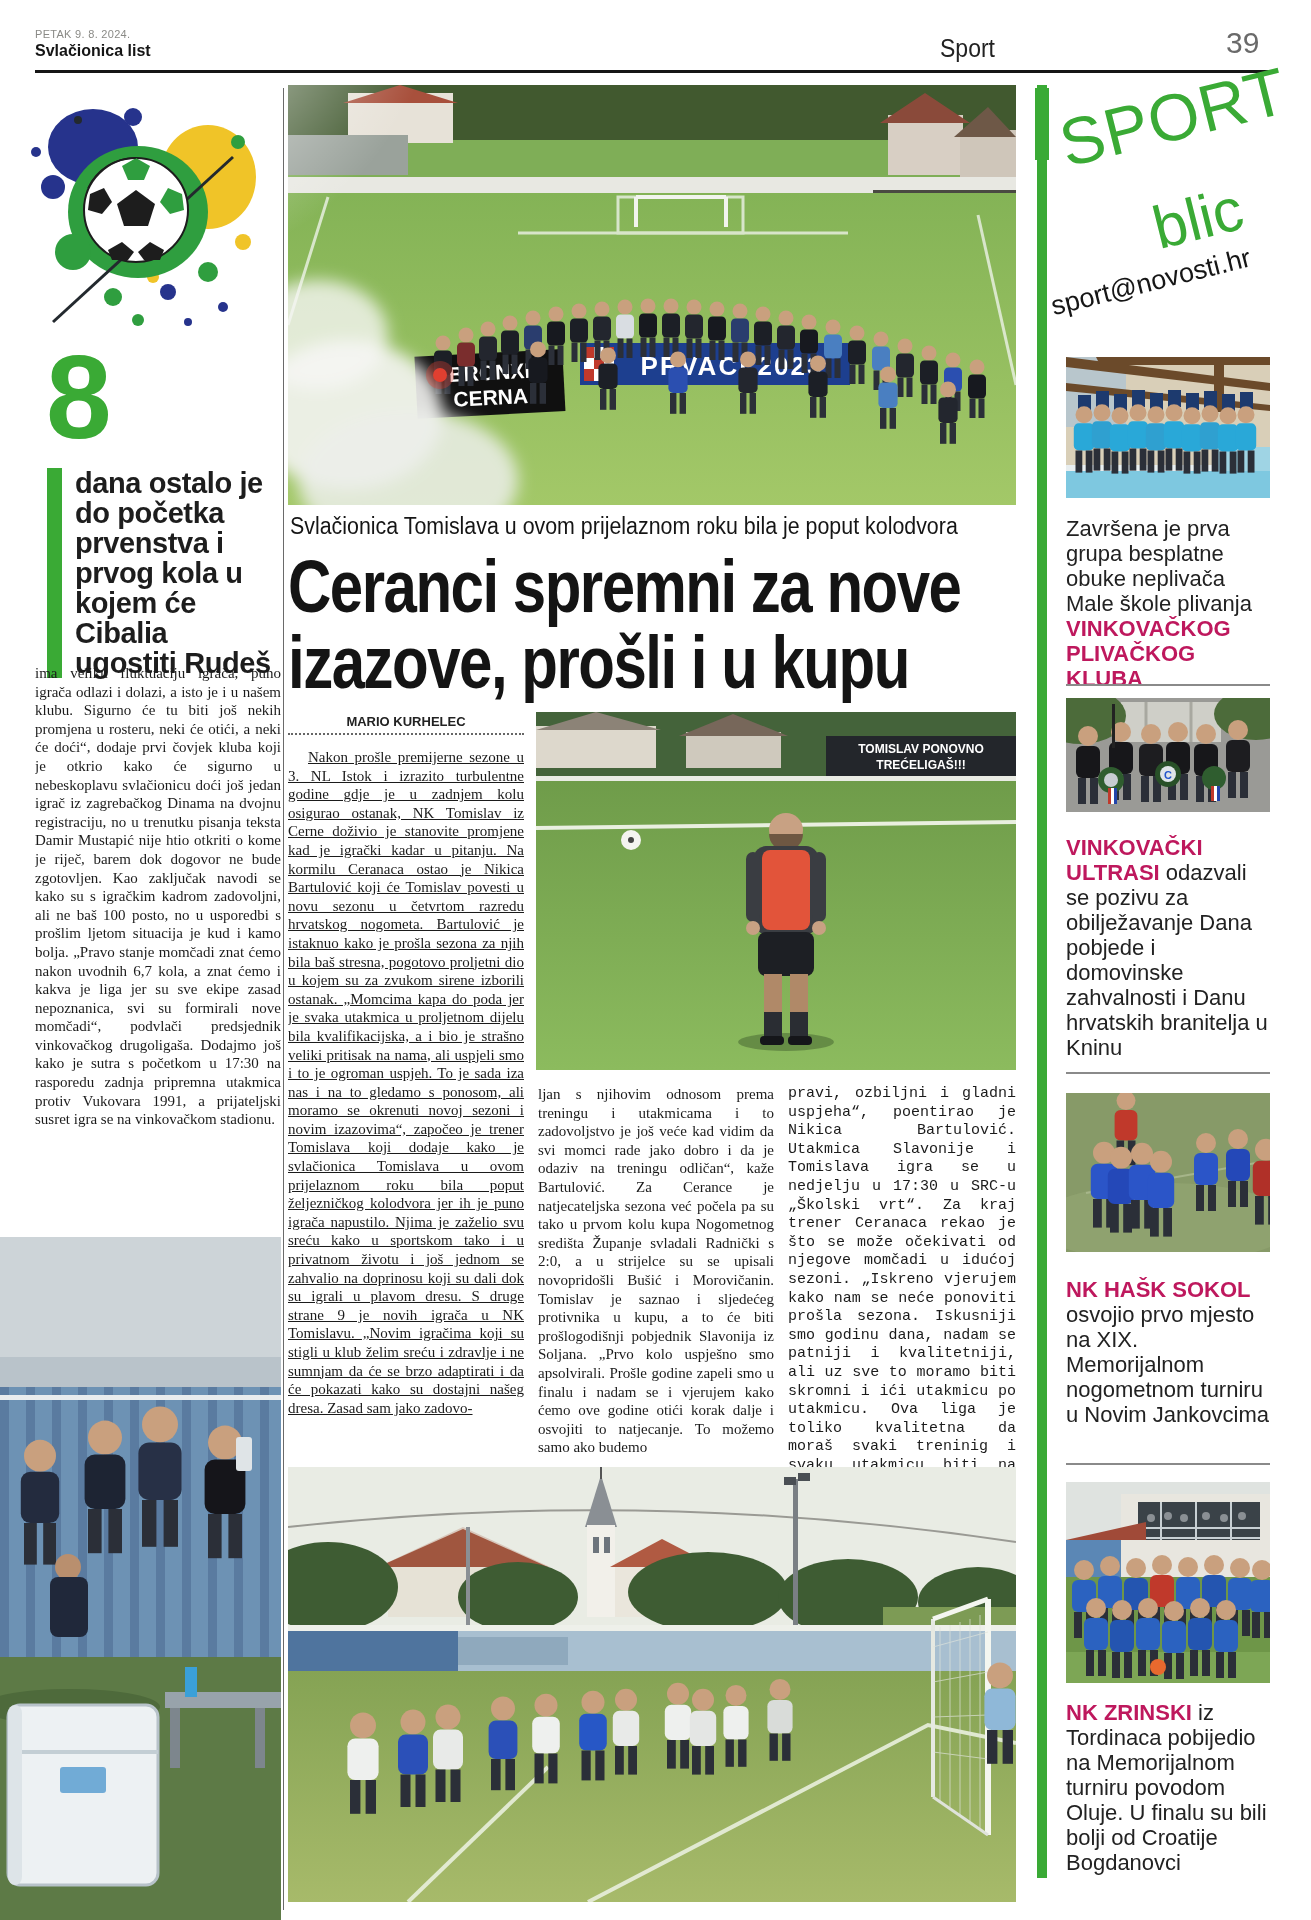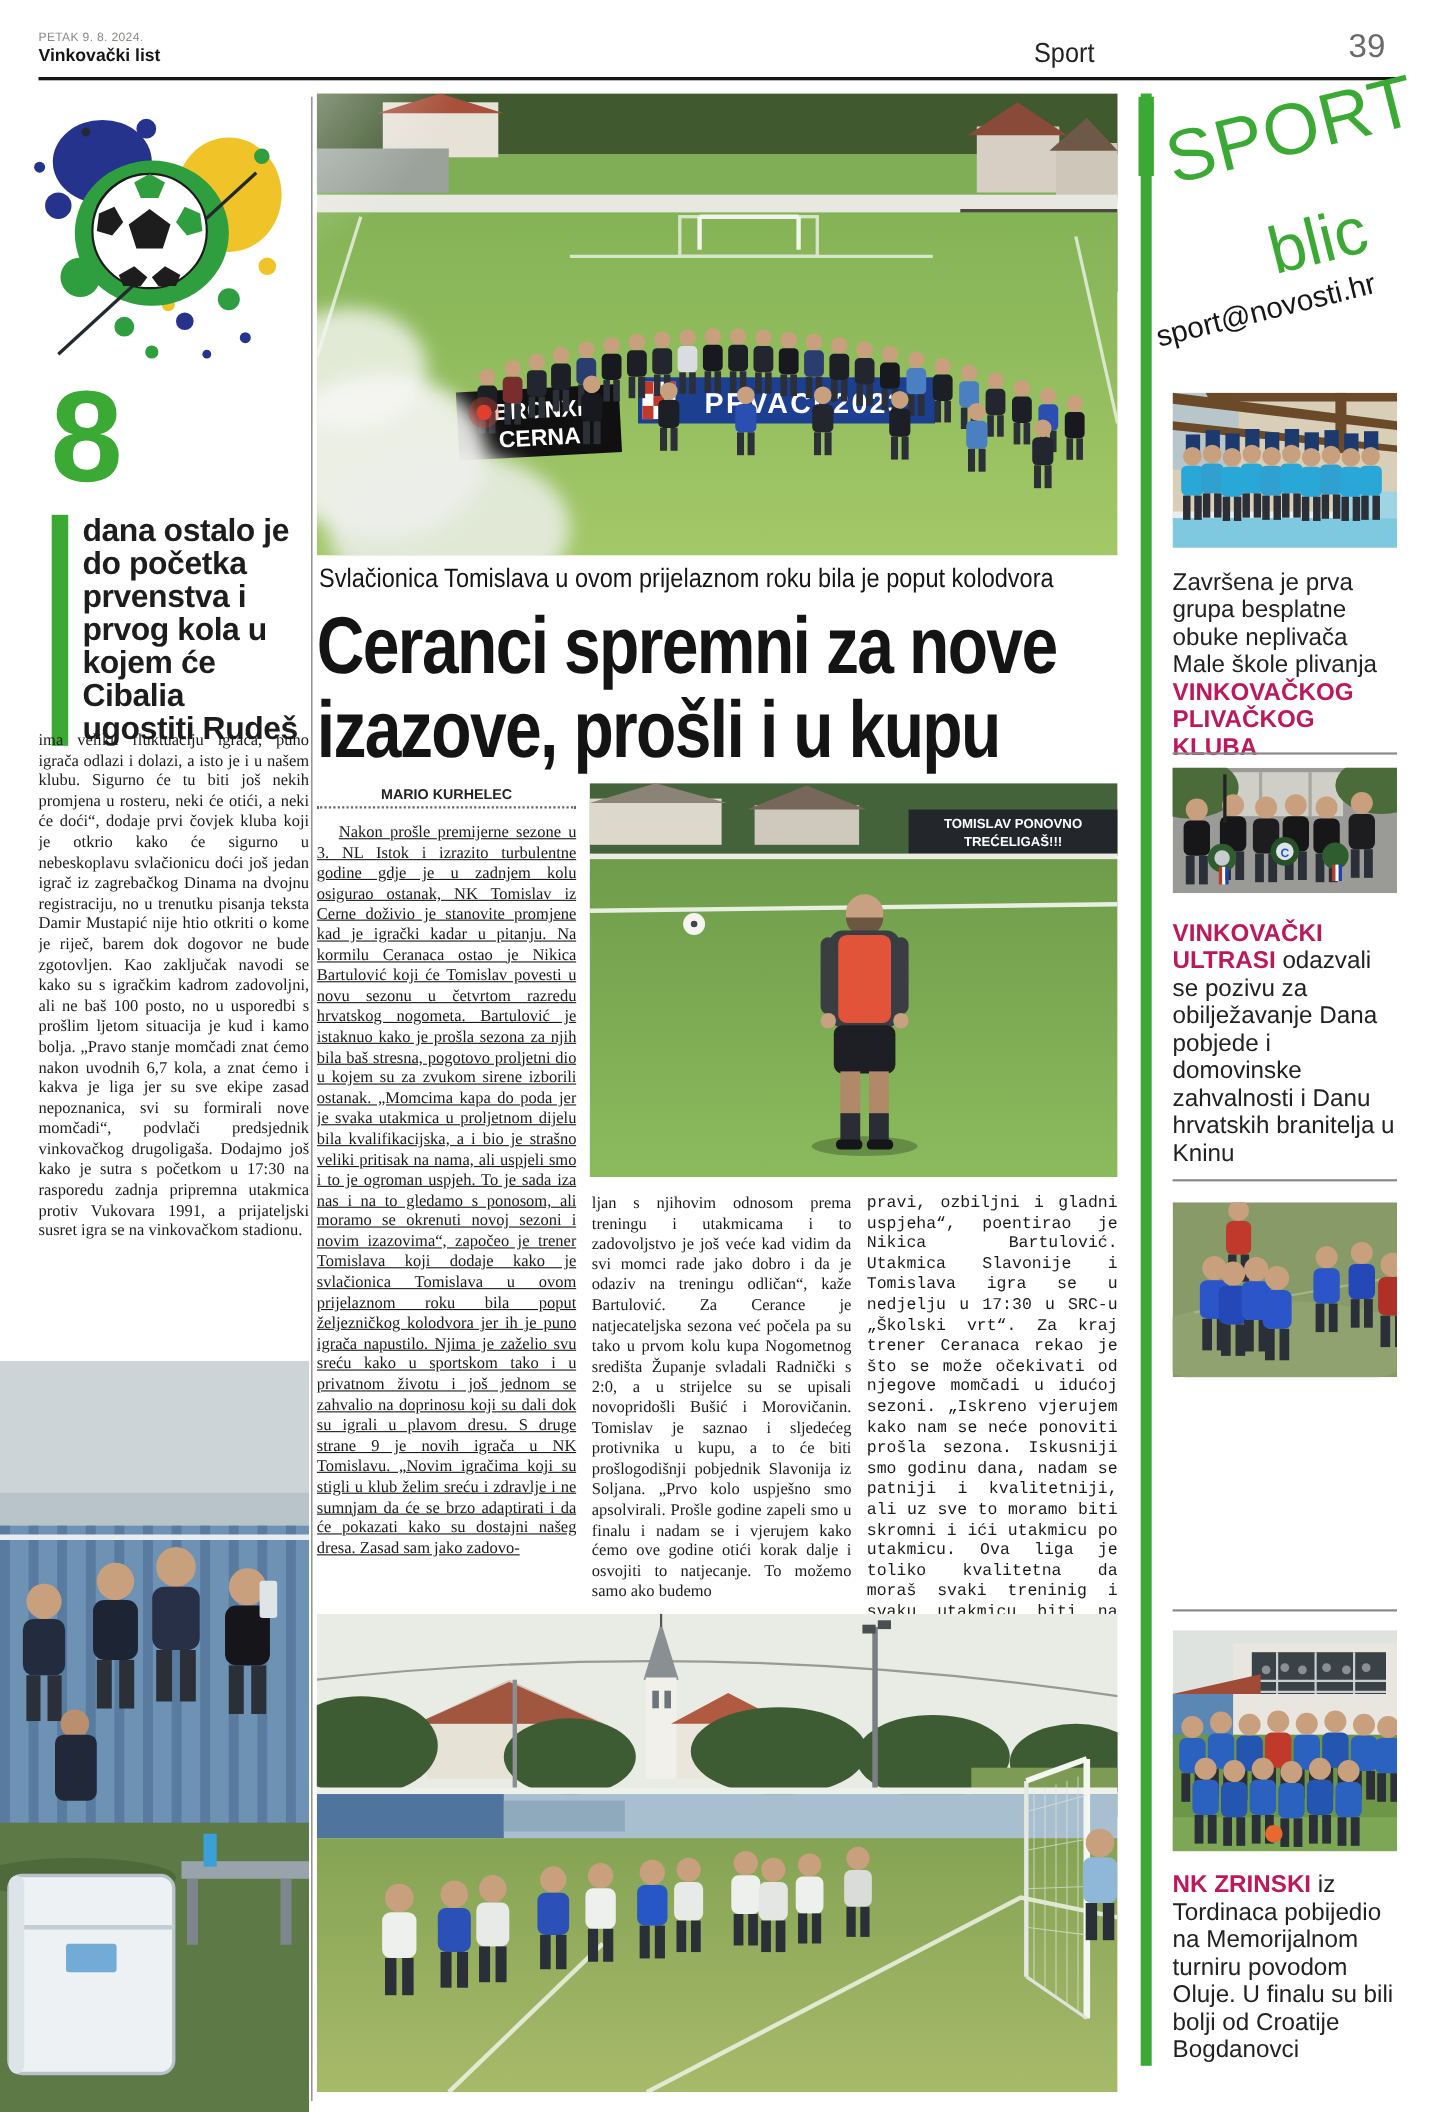--- a/index.html
+++ b/index.html
@@ -52,21 +52,21 @@
   #cap1{top:516px;} #cap2{top:835px;} #cap3{top:1277px;} #cap4{top:1700px;}
   #srule1{top:684px;} #srule2{top:1072px;} #srule3{top:1463px;}
   svg{display:block;}
 </style>
 </head>
 <body>
 
 <div class="page">
 
   <div class="abs" id="hdr-date">PETAK 9. 8. 2024.</div>
-  <div class="abs" id="hdr-mast">Vinkovački list</div>
+  <div class="abs" id="hdr-mast">Svlačionica list</div>
   <div class="abs" id="hdr-sect">Sport</div>
   <div class="abs" id="hdr-page">39</div>
   <div class="abs" id="hdr-rule"></div>
 
   <svg class="abs" id="splash" width="240" height="250" viewBox="0 0 240 250">
     <defs>
       <g id="fig">
           <circle cx="0" cy="-16" r="5" fill="#c9a07e"></circle>
           <rect x="-6" y="-11" width="12" height="16" rx="3" fill="currentColor"></rect>
           <rect x="-5" y="5" width="4" height="13" fill="#2b2f38"></rect>
@@ -618,20 +618,21 @@
           <use href="#fig"></use>
         </g>
       <g transform="translate(172,78) scale(2.0)" color="#2448b8">
           <use href="#fig"></use>
         </g>
       <g transform="translate(200,92) scale(2.2)" color="#b03028">
           <use href="#fig"></use>
         </g>
     </g>
   </svg>
+  <div class="abs cap" id="cap3"><b>NK HAŠK SOKOL</b><span> osvojio prvo mjesto na XIX. Memorijalnom nogometnom turniru u Novim Jankovcima</span></div>
   <div class="abs srule" id="srule3"></div>
 
   <svg class="abs" style="left:1066px;top:1482px" width="204" height="201" viewBox="0 0 204 201" preserveAspectRatio="none">
     <rect width="204" height="201" fill="#dfe3e0"></rect>
     <rect x="55" y="12" width="149" height="85" fill="#e8e6df"></rect>
     <rect x="72" y="20" width="122" height="38" fill="#3a4248"></rect>
     <g stroke="#c8d0d4" stroke-width="2">
       <line x1="72" y1="46" x2="194" y2="46"></line>
         <line x1="72" y1="56" x2="194" y2="56"></line>
       <line x1="95" y1="20" x2="95" y2="58"></line>

